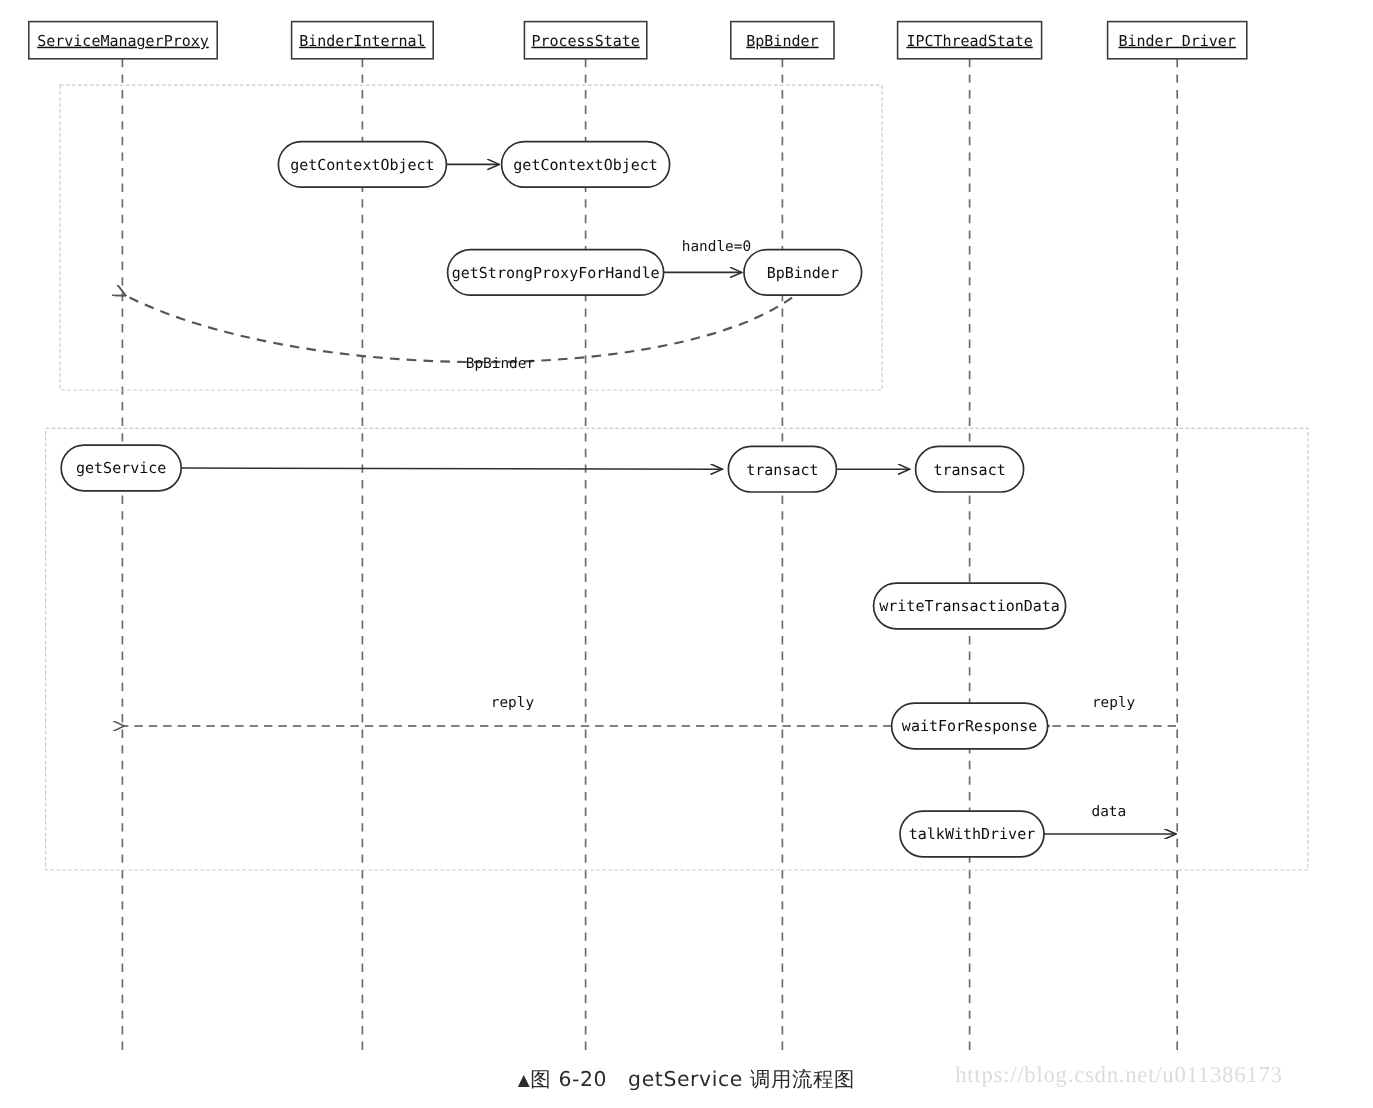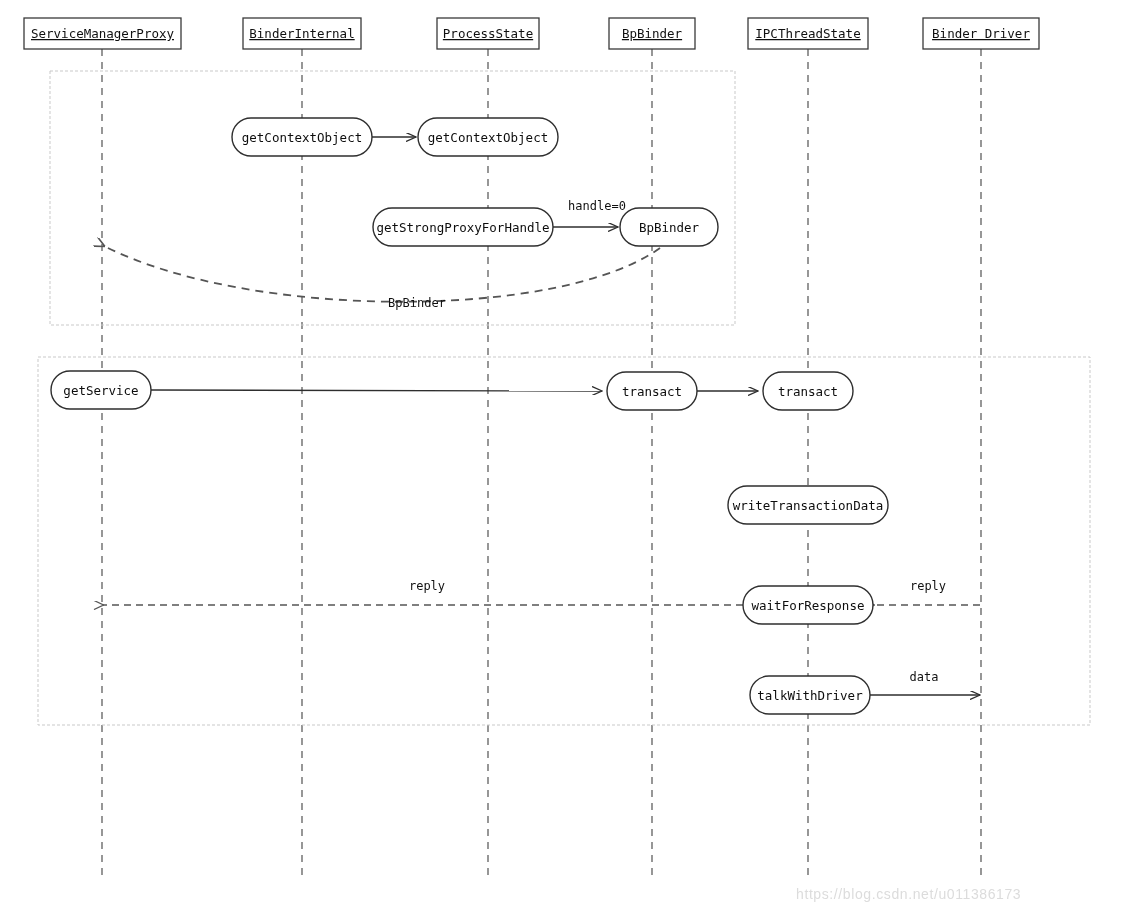--- a/index.html
+++ b/index.html
@@ -100,22 +100,22 @@
     letter-spacing: 0.5px;
   }
   .caption .tri {
     font-size: 13px;
     vertical-align: 1px;
   }
   .watermark {
     position: absolute;
     left: 796px;
     top: 886px;
-    font-family: Liberation Sans, sans-serif;
-    font-size: 14px;
+    font-family: Liberation Serif, serif;
+    font-size: 19px;
     color: #dcdcdc;
     letter-spacing: 0.6px;
     white-space: nowrap;
     user-select: none;
   }
 </style>
 </head>
 <body>
 
 <div id="diagram-root">
@@ -244,16 +244,19 @@
     <g>
       <text class="msg-label" x="597" y="206">handle=0</text>
       <text class="msg-label" x="417" y="303">BpBinder</text>
       <text class="msg-label" x="928" y="586">reply</text>
       <text class="msg-label" x="427" y="586">reply</text>
       <text class="msg-label" x="924" y="677">data</text>
     </g>
 
   </svg>
 
+  <div class="caption">
+    <span class="tri">▲</span><span>图 6-20　getService 调用流程图</span>
+  </div>
 
   <div class="watermark">https://blog.csdn.net/u011386173</div>
 
 </div>
 
 </body></html>

